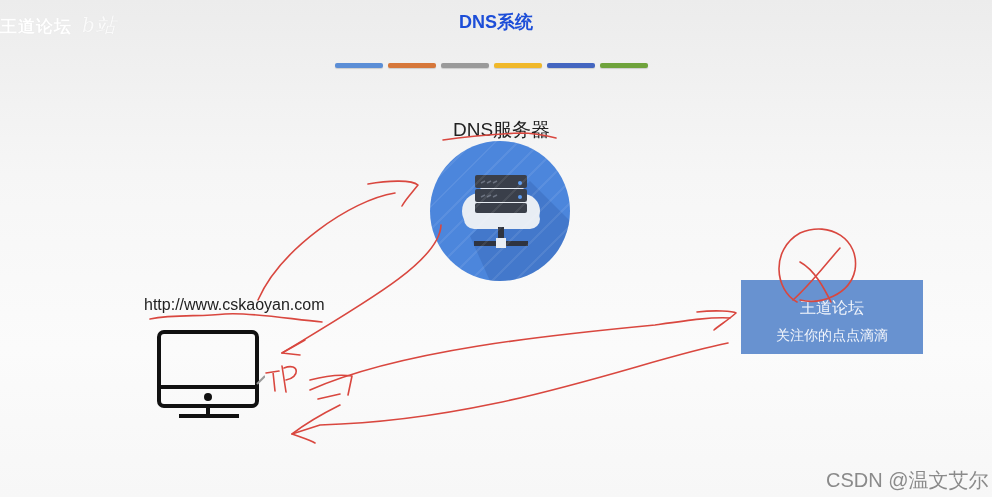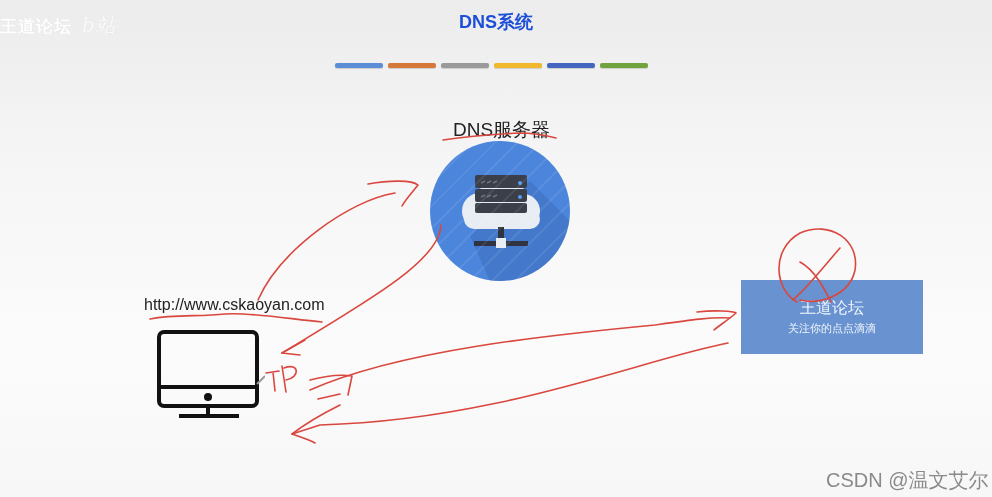--- a/index.html
+++ b/index.html
@@ -40,21 +40,21 @@
     position: absolute; left: 101px; top: 296px; font-size: 16px; color: #222;
     font-family: "Liberation Sans", sans-serif;
     margin-left: 43px;
   }
   .forum-box {
     position: absolute; left: 741px; top: 280px; width: 182px; height: 74px;
     background: #6892d0; color: #f2f5fb; text-align: center;
     font-family: "DejaVu Serif", serif;
   }
   .forum-box .l1 { margin-top: 18px; font-size: 16px; }
-  .forum-box .l2 { margin-top: 2px; font-size: 11px; }
+  .forum-box .l2 { margin-top: 8px; font-size: 14px; }
   .csdn {
     position: absolute; left: 826px; top: 467px; font-size: 20px; color: #8a8a8a;
     font-family: "Liberation Sans", sans-serif;
   }
   svg.overlay { position: absolute; left: 0; top: 0; pointer-events: none; }
   svg.icon { position: absolute; }
 </style>
 </head>
 <body>
 

